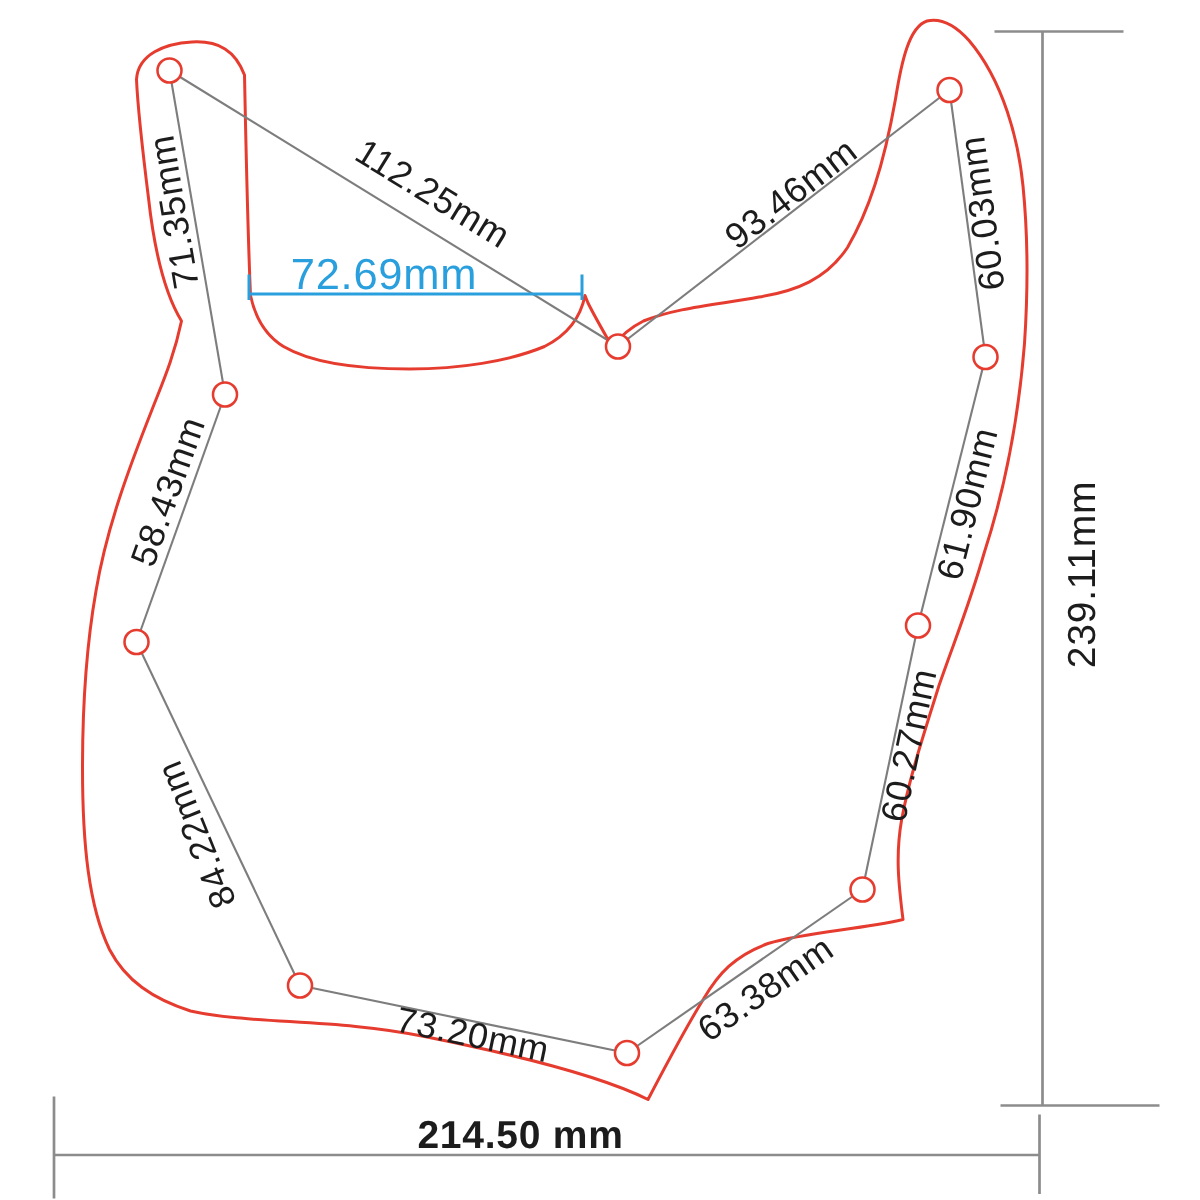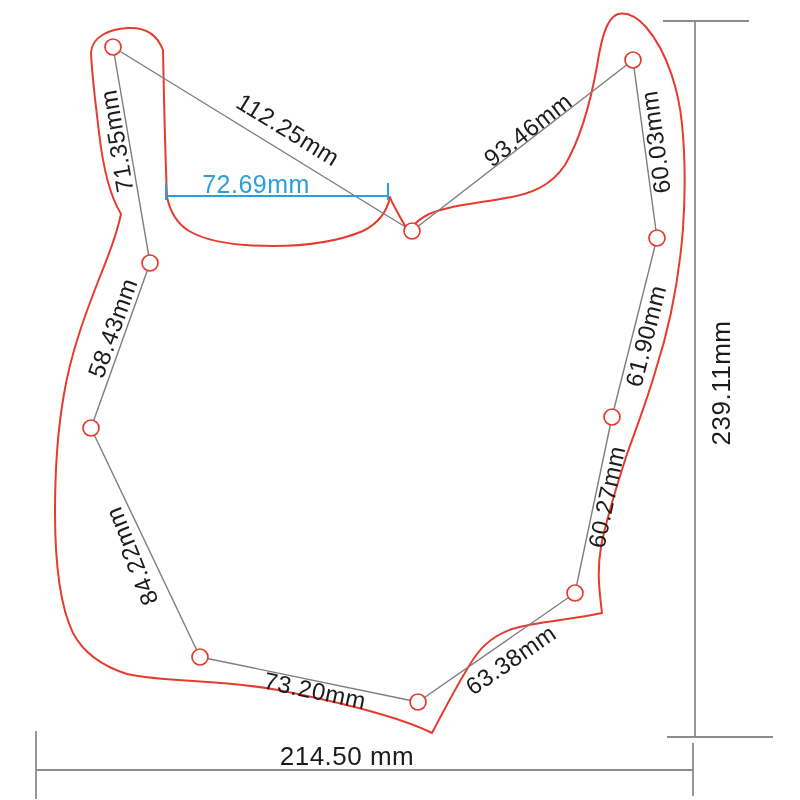--- a/index.html
+++ b/index.html
@@ -10,21 +10,21 @@
   #geometry{position:absolute;left:0;top:0;}
   .dim{
     position:absolute;
     font-size:24px;
     color:#1c1c1c;
     white-space:nowrap;
     line-height:1;
     letter-spacing:0.5px;
   }
   .dim.big{font-size:26px;}
-  .dim.blue{color:#2a9fdd;font-size:25px;}
+  .dim.blue{color:#2a9fdd;font-size:29px;}
 </style>
 </head>
 <body>
 
 <div id="stage">
 
   <svg id="geometry" width="800" height="800" viewBox="0 0 800 800">
 
     <path d="M 163,50
          C 157,34 146,27 128,28
@@ -124,15 +124,15 @@
   <div class="dim" style="left:607px;top:497px;transform:translate(-50%,-50%) rotate(-78.1deg);">60.27mm</div>
 
   <div class="dim" style="left:315px;top:691px;transform:translate(-50%,-50%) rotate(11.7deg);">73.20mm</div>
 
   <div class="dim" style="left:511px;top:660px;transform:translate(-50%,-50%) rotate(-34.8deg);">63.38mm</div>
 
   <div class="dim blue" style="left:256px;top:184px;transform:translate(-50%,-50%);">72.69mm</div>
 
   <div class="dim big" style="left:721px;top:383px;transform:translate(-50%,-50%) rotate(-90deg);">239.11mm</div>
 
-  <div class="dim big" style="left:347px;top:756px;transform:translate(-50%,-50%);">214.50 mm</div>
+  <div class="dim big" style="left:347px;top:756px;transform:translate(-50%,-50%);font-weight:bold;">214.50 mm</div>
 
 </div>
 
 </body></html>

